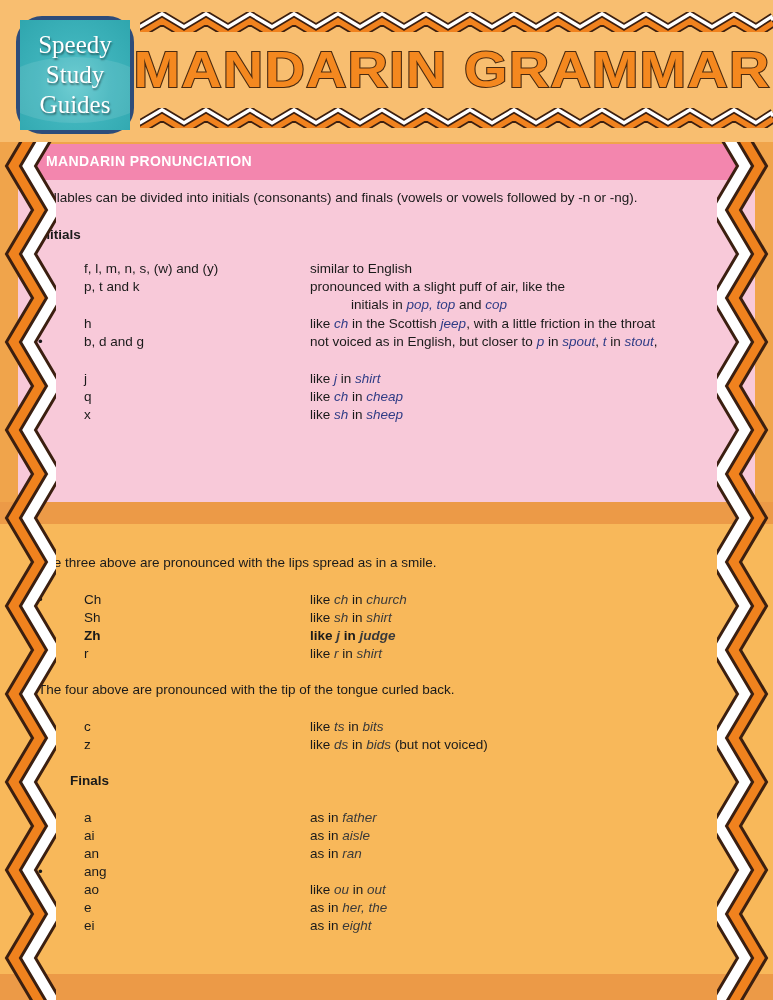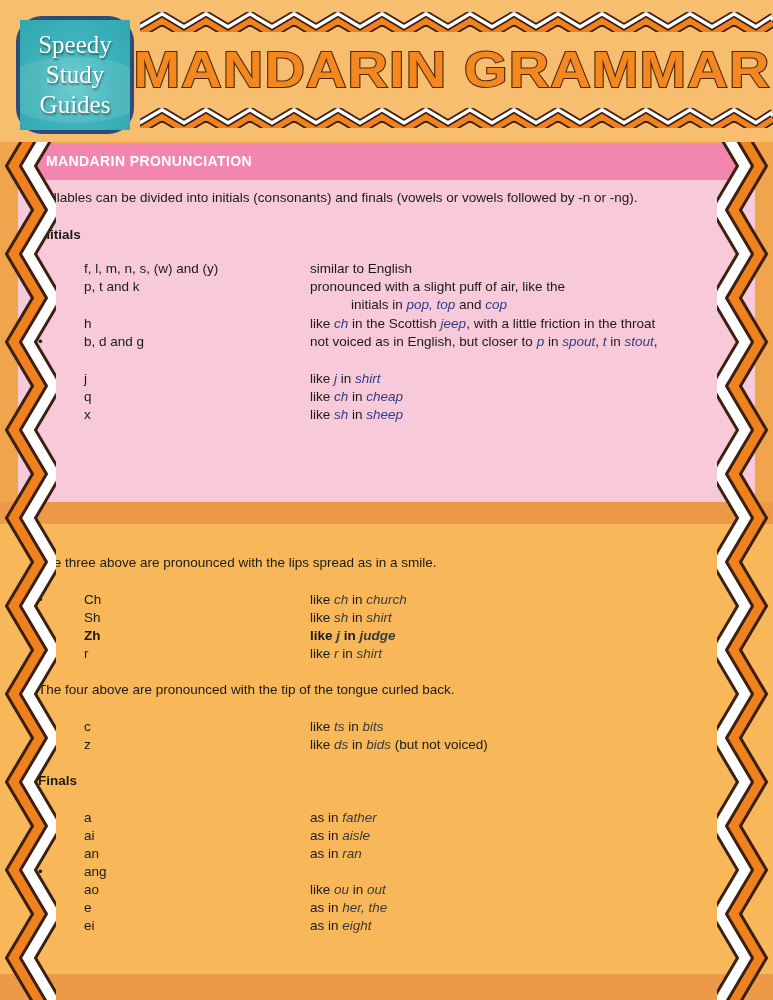--- a/index.html
+++ b/index.html
@@ -248,21 +248,21 @@
       <span class="bul">•</span>
       <span class="key">c</span>
       <span class="val">like <em class="gy">ts</em> in <em class="gy">bits</em></span>
     </div>
     <div class="row" style="top:595px;">
       <span class="bul">•</span>
       <span class="key">z</span>
       <span class="val">like <em class="gy">ds</em> in <em class="gy">bids</em> (but not voiced)</span>
     </div>
 
-    <div class="sect" style="top:631px;">Finals</div>
+    <div class="sect" style="top:631px;padding-left:32px;">Finals</div>
 
     <div class="row" style="top:668px;">
       <span class="bul">•</span>
       <span class="key">a</span>
       <span class="val">as in <em class="gy">father</em></span>
     </div>
     <div class="row" style="top:704px;">
       <span class="bul">•</span>
       <span class="key">an</span>
       <span class="val">as in <em class="gy">ran</em></span>

